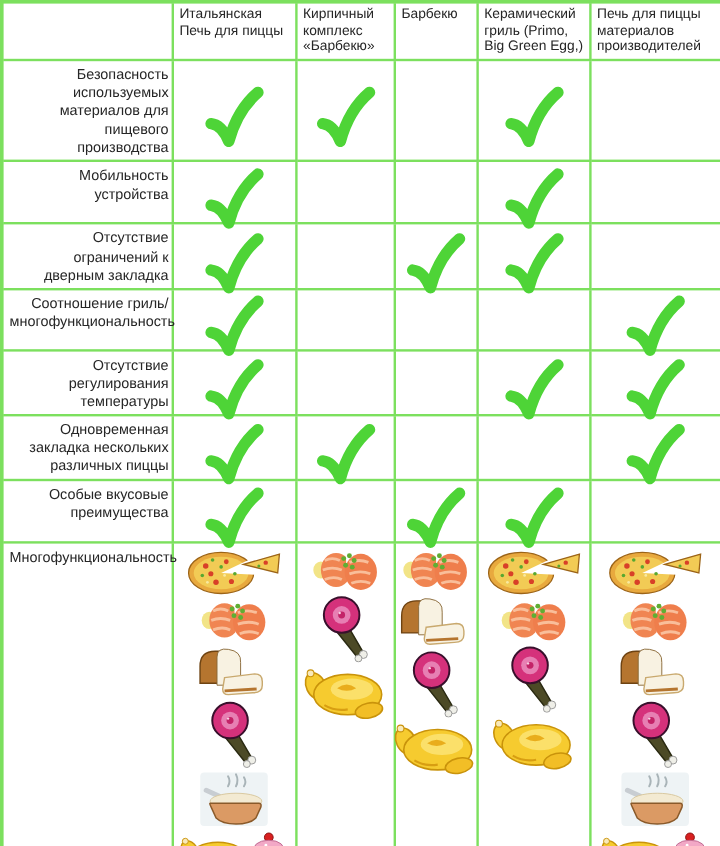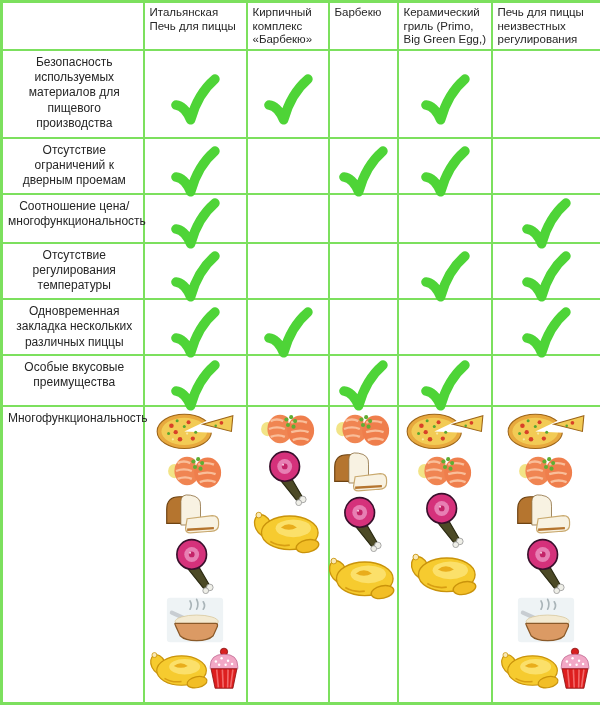--- a/index.html
+++ b/index.html
@@ -30,21 +30,21 @@
   tbody tr:nth-child(5){height:52px}
   tbody tr:nth-child(6){height:49px}
   tbody tr:nth-child(7){height:52px}
   tbody tr:nth-child(8){height:285px}
   .head-cell{
     font-size:11.5px;line-height:1.18;font-weight:400;
     text-align:left;vertical-align:top;padding:3px 2px 2px 5px;
   }
   .label-cell{
     font-size:12px;line-height:1.28;font-weight:400;
-    text-align:center;vertical-align:top;padding:4px 2px 2px 5px;
+    text-align:right;vertical-align:top;padding:4px 2px 2px 5px;
   }
   .check-cell{text-align:center;vertical-align:middle;}
   .check{
     display:block;width:52px;height:54px;
     margin:-4px auto -14px;
     color:var(--check);
   }
   .food-cell{vertical-align:top;padding:2px 0 0 0;}
   .food-stack{display:flex;flex-direction:column;align-items:center;}
   .food{display:block;margin:1px 0;}
@@ -172,21 +172,21 @@
         <col class="c4">
         <col class="c5">
     </colgroup>
     <thead>
       <tr>
         <th class="head-cell"></th>
         <th class="head-cell">Итальянская Печь для пиццы</th>
         <th class="head-cell">Кирпичный комплекс «Барбекю»</th>
         <th class="head-cell">Барбекю</th>
         <th class="head-cell">Керамический гриль (Primo, Big Green Egg,)</th>
-        <th class="head-cell">Печь для пиццы неизвестных регулирования</th>
+        <th class="head-cell">Печь для пиццы материалов производителей</th>
       </tr>
     </thead>
     <tbody>
         <tr>
           <td class="label-cell">Безопасность используемых материалов для пищевого производства</td>
           <td class="check-cell">
             <svg class="check" viewBox="0 0 60 60">
               <use href="#sym-check" xlink:href="#sym-check"></use>
             </svg>
           </td>
@@ -197,41 +197,57 @@
           </td>
           <td class="check-cell"></td>
           <td class="check-cell">
             <svg class="check" viewBox="0 0 60 60">
               <use href="#sym-check" xlink:href="#sym-check"></use>
             </svg>
           </td>
           <td class="check-cell"></td>
         </tr>
         <tr>
-          <td class="label-cell">Отсутствие ограничений к дверным проемам</td>
-          <td class="check-cell">
-            <svg class="check" viewBox="0 0 60 60">
-              <use href="#sym-check" xlink:href="#sym-check"></use>
-            </svg>
-          </td>
-          <td class="check-cell"></td>
-          <td class="check-cell">
-            <svg class="check" viewBox="0 0 60 60">
-              <use href="#sym-check" xlink:href="#sym-check"></use>
-            </svg>
-          </td>
-          <td class="check-cell">
-            <svg class="check" viewBox="0 0 60 60">
-              <use href="#sym-check" xlink:href="#sym-check"></use>
-            </svg>
-          </td>
-          <td class="check-cell"></td>
-        </tr>
-        <tr>
-          <td class="label-cell">Соотношение цена/ многофункциональность</td>
+          <td class="label-cell">Мобильность устройства</td>
+          <td class="check-cell">
+            <svg class="check" viewBox="0 0 60 60">
+              <use href="#sym-check" xlink:href="#sym-check"></use>
+            </svg>
+          </td>
+          <td class="check-cell"></td>
+          <td class="check-cell"></td>
+          <td class="check-cell">
+            <svg class="check" viewBox="0 0 60 60">
+              <use href="#sym-check" xlink:href="#sym-check"></use>
+            </svg>
+          </td>
+          <td class="check-cell"></td>
+        </tr>
+        <tr>
+          <td class="label-cell">Отсутствие ограничений к дверным закладка</td>
+          <td class="check-cell">
+            <svg class="check" viewBox="0 0 60 60">
+              <use href="#sym-check" xlink:href="#sym-check"></use>
+            </svg>
+          </td>
+          <td class="check-cell"></td>
+          <td class="check-cell">
+            <svg class="check" viewBox="0 0 60 60">
+              <use href="#sym-check" xlink:href="#sym-check"></use>
+            </svg>
+          </td>
+          <td class="check-cell">
+            <svg class="check" viewBox="0 0 60 60">
+              <use href="#sym-check" xlink:href="#sym-check"></use>
+            </svg>
+          </td>
+          <td class="check-cell"></td>
+        </tr>
+        <tr>
+          <td class="label-cell">Соотношение гриль/ многофункциональность</td>
           <td class="check-cell">
             <svg class="check" viewBox="0 0 60 60">
               <use href="#sym-check" xlink:href="#sym-check"></use>
             </svg>
           </td>
           <td class="check-cell"></td>
           <td class="check-cell"></td>
           <td class="check-cell"></td>
           <td class="check-cell">
             <svg class="check" viewBox="0 0 60 60">

